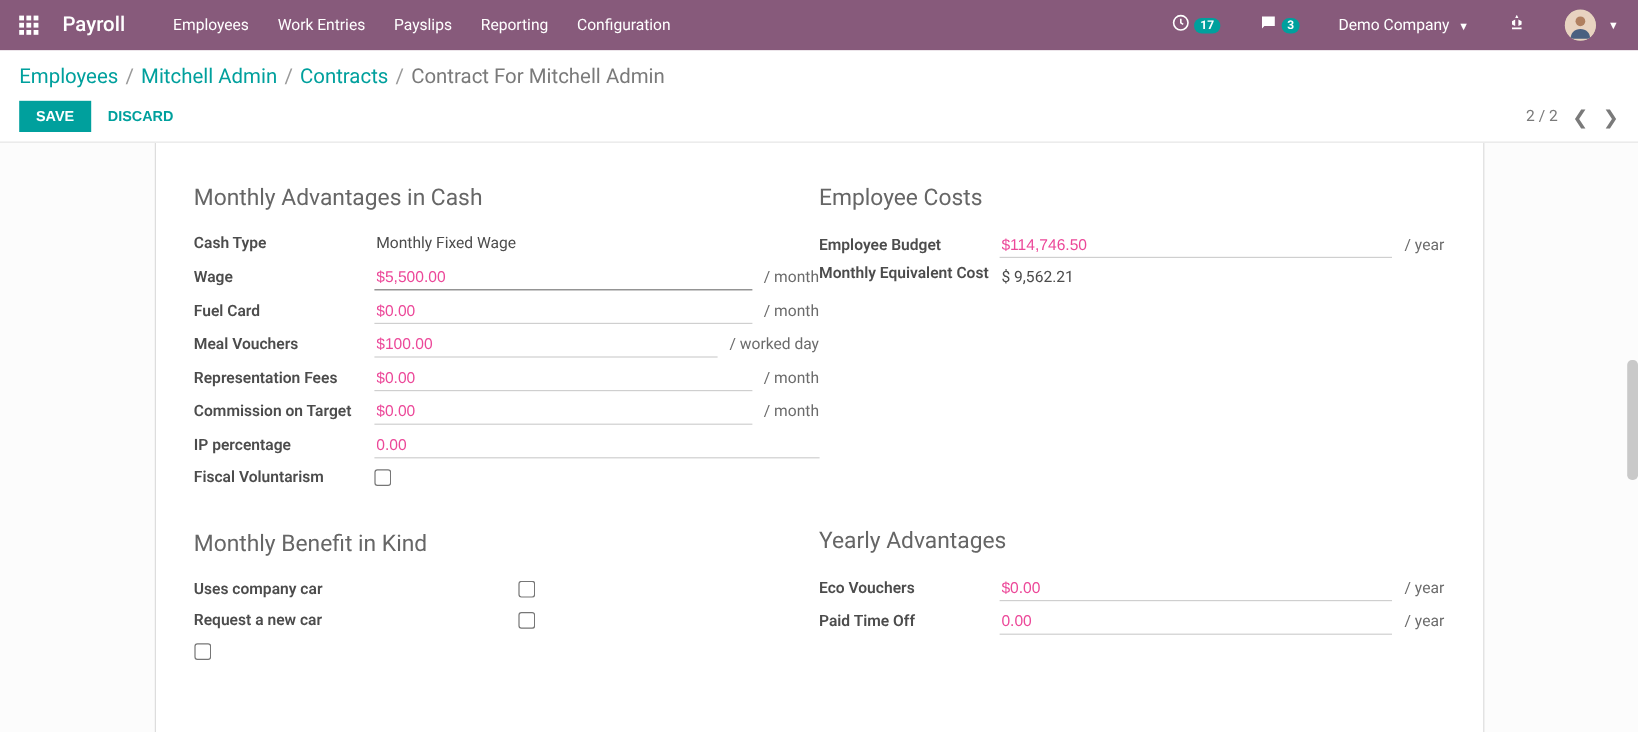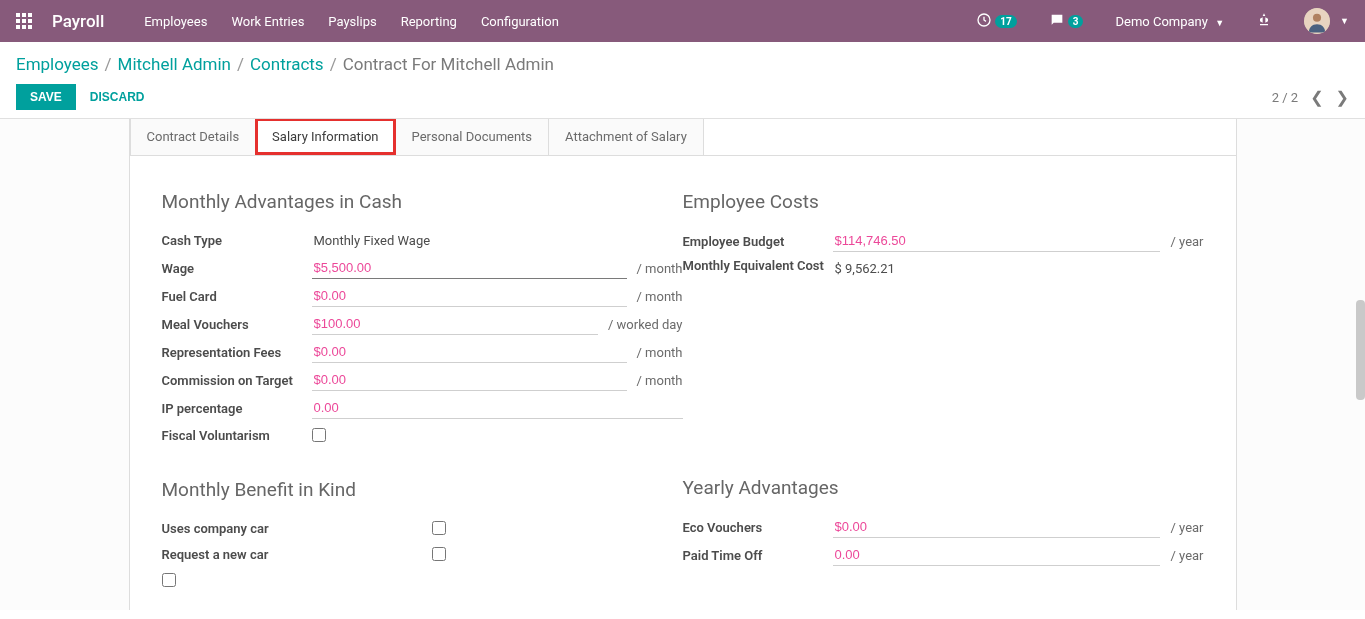--- a/index.html
+++ b/index.html
@@ -132,26 +132,20 @@
     <div class="pager">
       <span>2 / 2</span>
       <span class="arrow">❮</span>
       <span class="arrow">❯</span>
     </div>
   </div>
 </div>
 
 <div class="sheet">
   <div class="inner">
-    <div class="tabs">
-      <div class="tab inactive">Contract Details</div>
-      <div class="tab active highlighted">Salary Information</div>
-      <div class="tab inactive">Personal Documents</div>
-      <div class="tab inactive">Attachment of Salary</div>
-    </div>
 
     <div class="form-area">
       <div class="cols">
 
         <div class="col">
           <div class="sect-title">Monthly Advantages in Cash</div>
 
           <div class="field-row">
             <div class="field-label">Cash Type</div>
             <div class="field-static">Monthly Fixed Wage</div>

